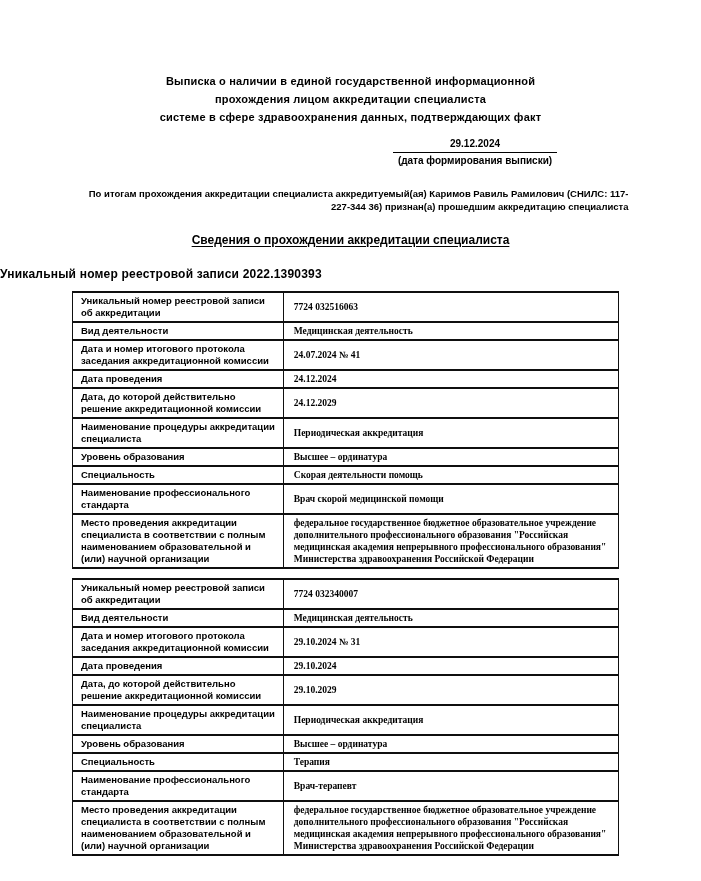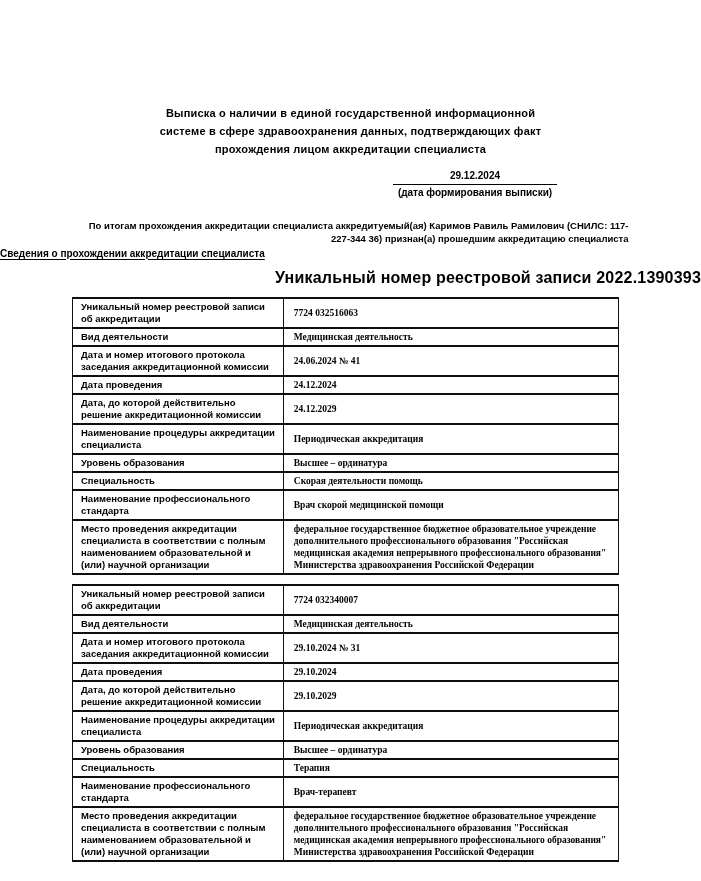--- a/index.html
+++ b/index.html
@@ -8,21 +8,21 @@
     width: 701px;
     height: 881px;
     overflow: hidden;
     font-family: "Liberation Sans", "DejaVu Sans", sans-serif;
     font-weight: bold;
     color: #000000;
   }
   .page { width: 701px; height: 881px; background: #ffffff; }
 
   .doc-title {
-    margin: 104px auto 0;
+    margin: 72px auto 0;
     width: 480px;
     text-align: center;
     font-size: 11px;
     line-height: 18px;
     letter-spacing: 0.2px;
   }
 
   .date-block {
     width: 164px;
     margin: 12px 144px 0 auto;
@@ -35,30 +35,31 @@
 
   .intro {
     max-width: 556px;
     margin: 20px auto 0;
     text-align: right;
     font-size: 9.5px;
     line-height: 13px;
   }
 
   .section-heading {
-    margin-top: 3px;
-    font-size: 10px;
+    margin-top: 20px;
+    text-align: center;
+    font-size: 12px;
     text-decoration: underline;
     text-underline-offset: 2px;
   }
 
   .registry-heading {
-    margin-top: 10px;
-    text-align: right;
-    font-size: 16px;
+    margin-top: 20px;
+    text-align: left;
+    font-size: 12px;
     letter-spacing: 0.2px;
   }
 
   table.acc {
     width: 547px;
     margin: 10px 0 0 72px;
     border-collapse: collapse;
     table-layout: fixed;
   }
   table.acc + table.acc { margin-top: 9px; }
@@ -72,22 +73,22 @@
   td.cell-label { width: 210px; padding: 2px 6px 2px 8px; }
   td.cell-value { width: 334px; padding: 2px 8px 2px 10px; font-family: Liberation Serif, serif; }
 </style>
 </head>
 <body>
 
 <div class="page">
 
   <div class="doc-title">
     <div>Выписка о наличии в единой государственной информационной</div>
+    <div>прохождения лицом аккредитации специалиста</div>
     <div>системе в сфере здравоохранения данных, подтверждающих факт</div>
-    <div>прохождения лицом аккредитации специалиста</div>
   </div>
 
   <div class="date-block">
     <div class="date-value">29.12.2024</div>
     <div class="date-caption">(дата формирования выписки)</div>
   </div>
 
   <div class="intro">По итогам прохождения аккредитации специалиста аккредитуемый(ая) Каримов Равиль Рамилович (СНИЛС: 117-227-344 36) признан(а) прошедшим аккредитацию специалиста</div>
 
   <div class="section-heading">Сведения о прохождении аккредитации специалиста</div>
@@ -99,21 +100,21 @@
       <tr>
         <td class="cell-label">Уникальный номер реестровой записи об аккредитации</td>
         <td class="cell-value">7724 032516063</td>
       </tr>
       <tr>
         <td class="cell-label">Вид деятельности</td>
         <td class="cell-value">Медицинская деятельность</td>
       </tr>
       <tr>
         <td class="cell-label">Дата и номер итогового протокола заседания аккредитационной комиссии</td>
-        <td class="cell-value">24.06.2024 № 41</td>
+        <td class="cell-value">24.07.2024 № 41</td>
       </tr>
       <tr>
         <td class="cell-label">Дата проведения</td>
         <td class="cell-value">24.12.2024</td>
       </tr>
       <tr>
         <td class="cell-label">Дата, до которой действительно решение аккредитационной комиссии</td>
         <td class="cell-value">24.12.2029</td>
       </tr>
       <tr>

